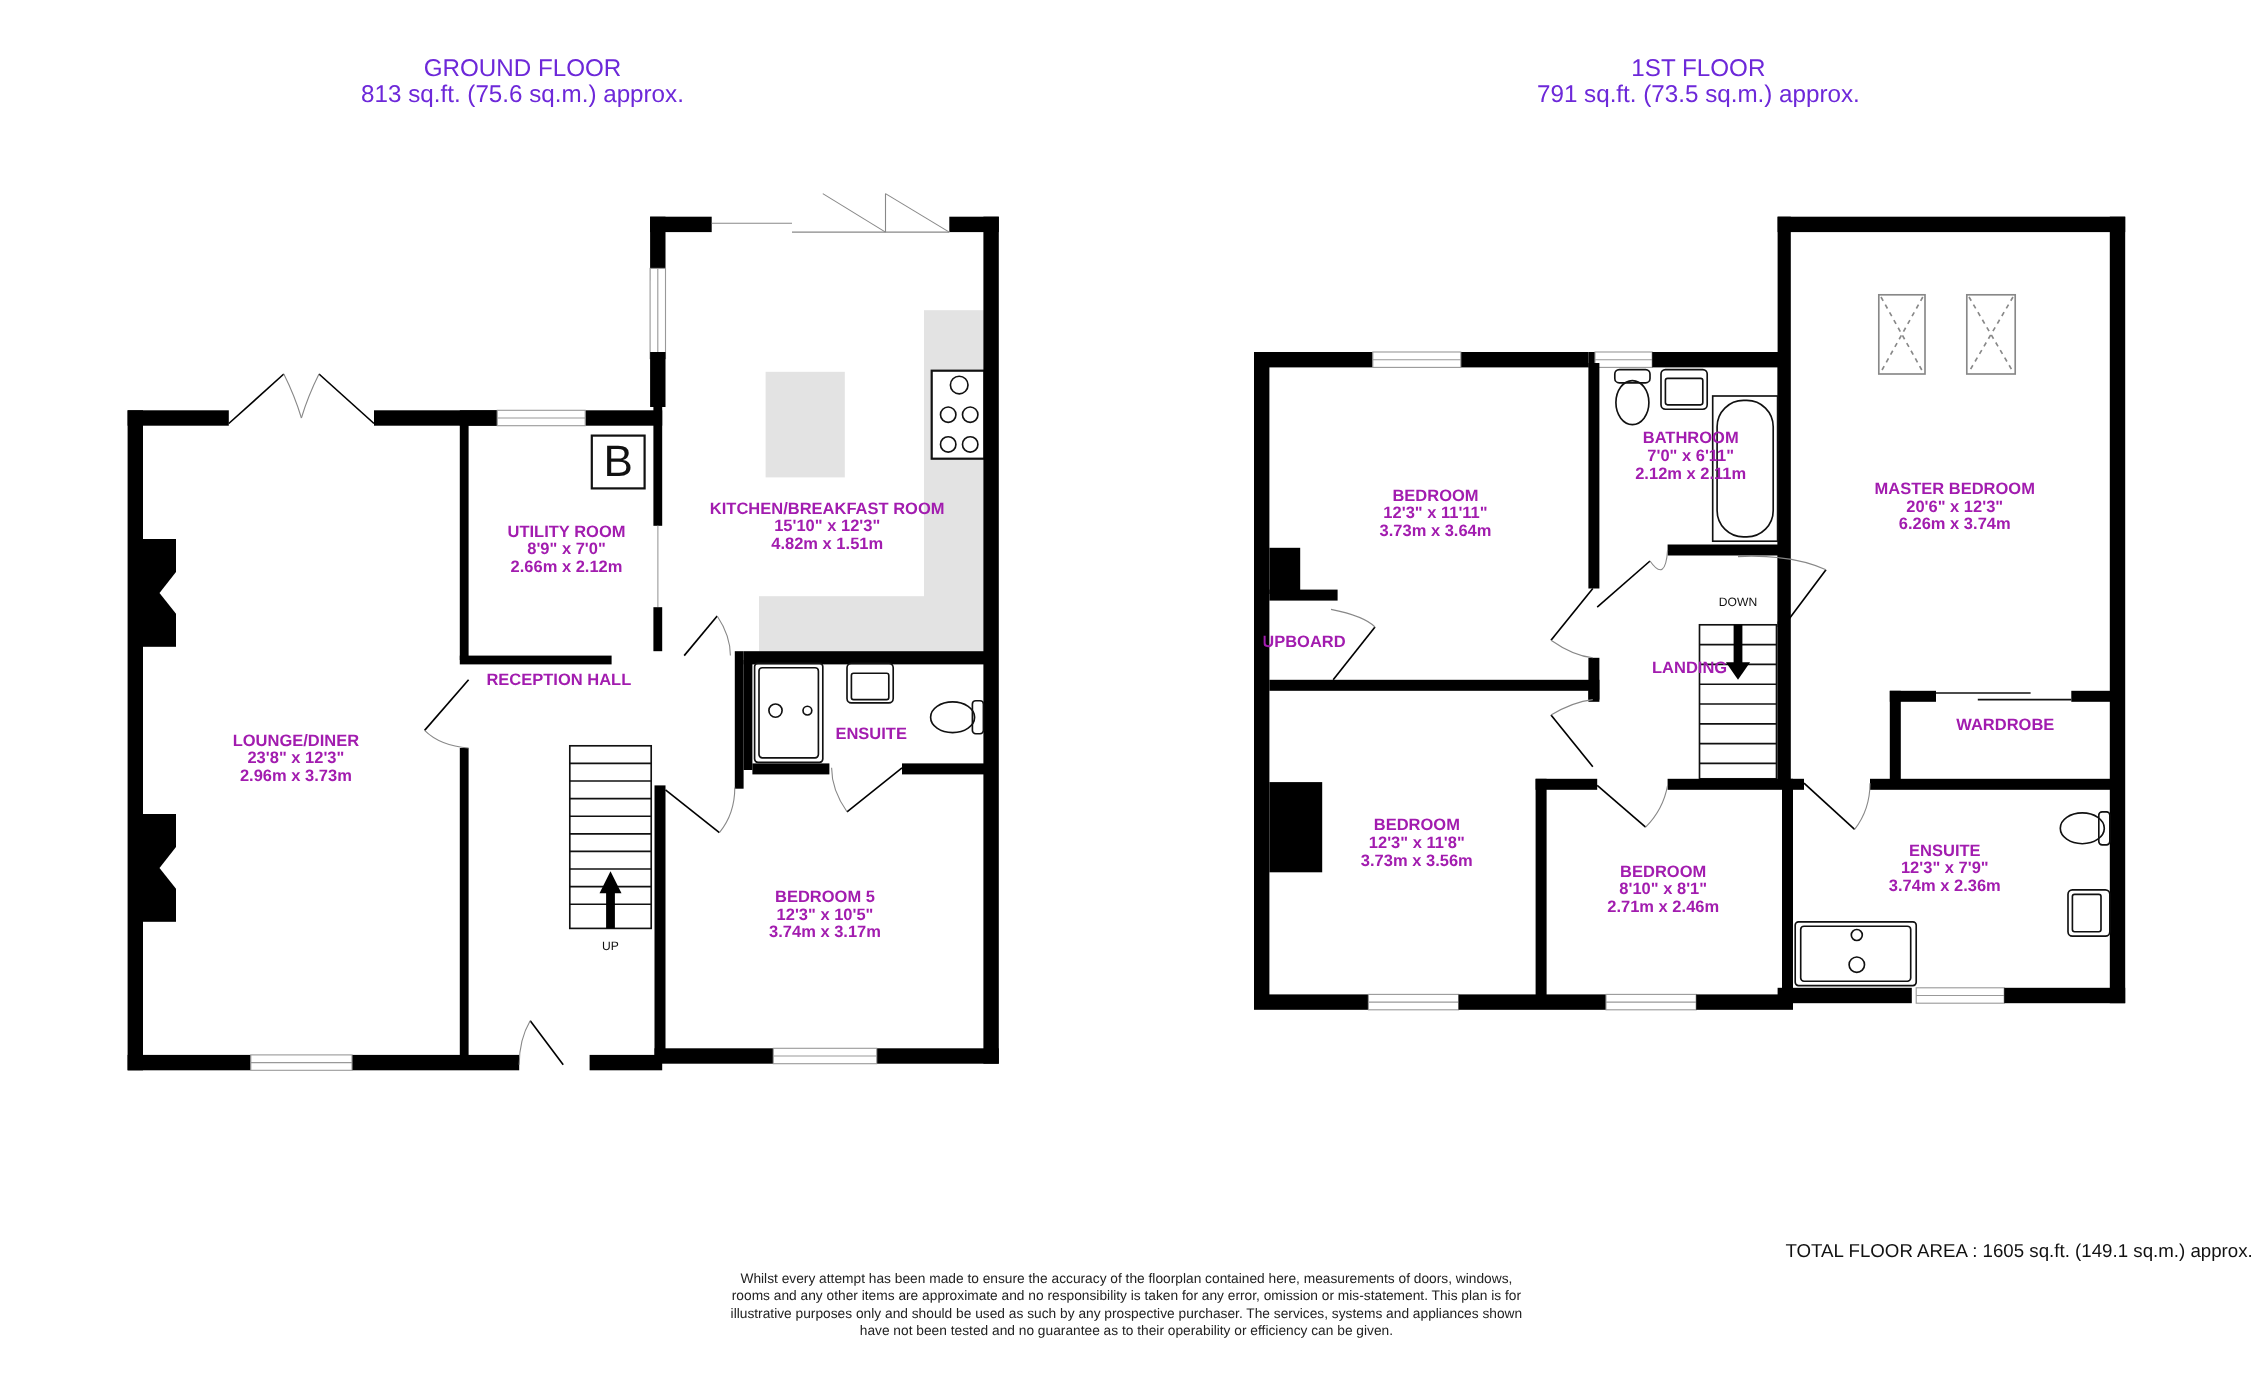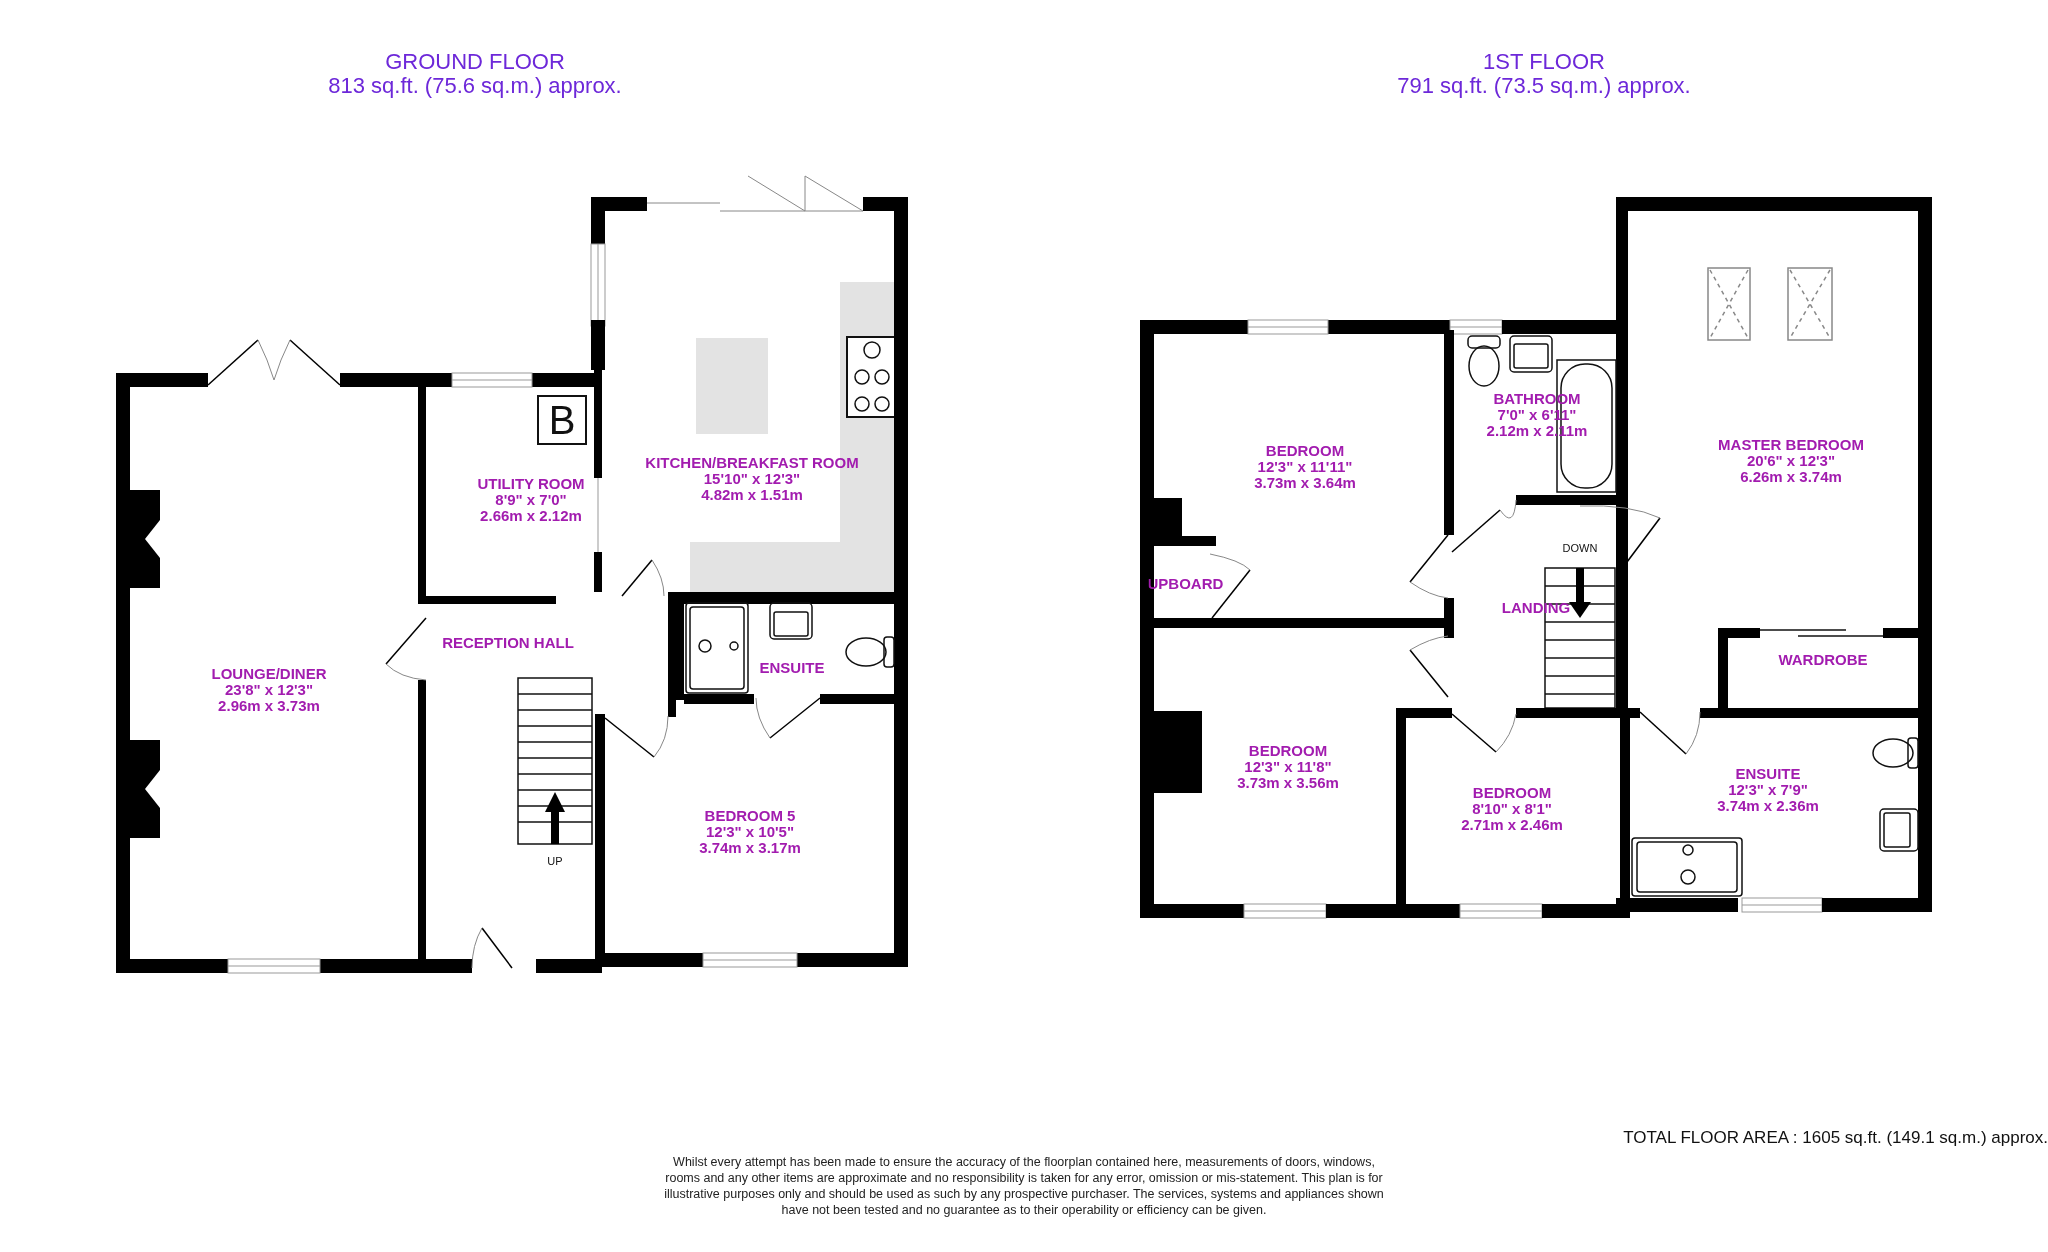--- a/index.html
+++ b/index.html
@@ -328,31 +328,31 @@
   </g>
 </svg>
 
 <div class="boiler" style="left:537px; top:395px;">B</div>
 
 <div class="room-label" style="left:269px; top:666px;">
   <span>LOUNGE/DINER</span>
   <span>23'8"  x 12'3"</span>
   <span>2.96m  x 3.73m</span>
 </div>
-<div class="room-label" style="left:515px; top:476px;margin-left:16px;">
+<div class="room-label" style="left:515px; top:476px;">
   <span>UTILITY ROOM</span>
   <span>8'9"  x 7'0"</span>
   <span>2.66m  x 2.12m</span>
 </div>
 <div class="room-label" style="left:752px; top:455px;">
   <span>KITCHEN/BREAKFAST ROOM</span>
   <span>15'10"  x 12'3"</span>
   <span>4.82m  x 1.51m</span>
 </div>
-<div class="room-label" style="left:508px; top:635px;">
+<div class="room-label" style="left:508px; top:611px;">
   <span>RECEPTION HALL</span>
 </div>
 <div class="room-label" style="left:792px; top:660px;">
   <span>ENSUITE</span>
 </div>
 <div class="room-label" style="left:750px; top:808px;">
   <span>BEDROOM 5</span>
   <span>12'3"  x 10'5"</span>
   <span>3.74m  x 3.17m</span>
 </div>
@@ -361,21 +361,21 @@
 <div class="room-label" style="left:1305px; top:443px;">
   <span>BEDROOM</span>
   <span>12'3"  x 11'11"</span>
   <span>3.73m  x 3.64m</span>
 </div>
 <div class="room-label" style="left:1537px; top:391px;">
   <span>BATHROOM</span>
   <span>7'0"  x 6'11"</span>
   <span>2.12m  x 2.11m</span>
 </div>
-<div class="room-label" style="left:1777px; top:437px;margin-left:14px;">
+<div class="room-label" style="left:1777px; top:437px;">
   <span>MASTER BEDROOM</span>
   <span>20'6"  x 12'3"</span>
   <span>6.26m  x 3.74m</span>
 </div>
 <div class="room-label" style="left:1180px; top:576px; clip-path:inset(0 0 0 12px);">
   <span>CUPBOARD</span>
 </div>
 <div class="room-label" style="left:1536px; top:600px;">
   <span>LANDING</span>
 </div>

